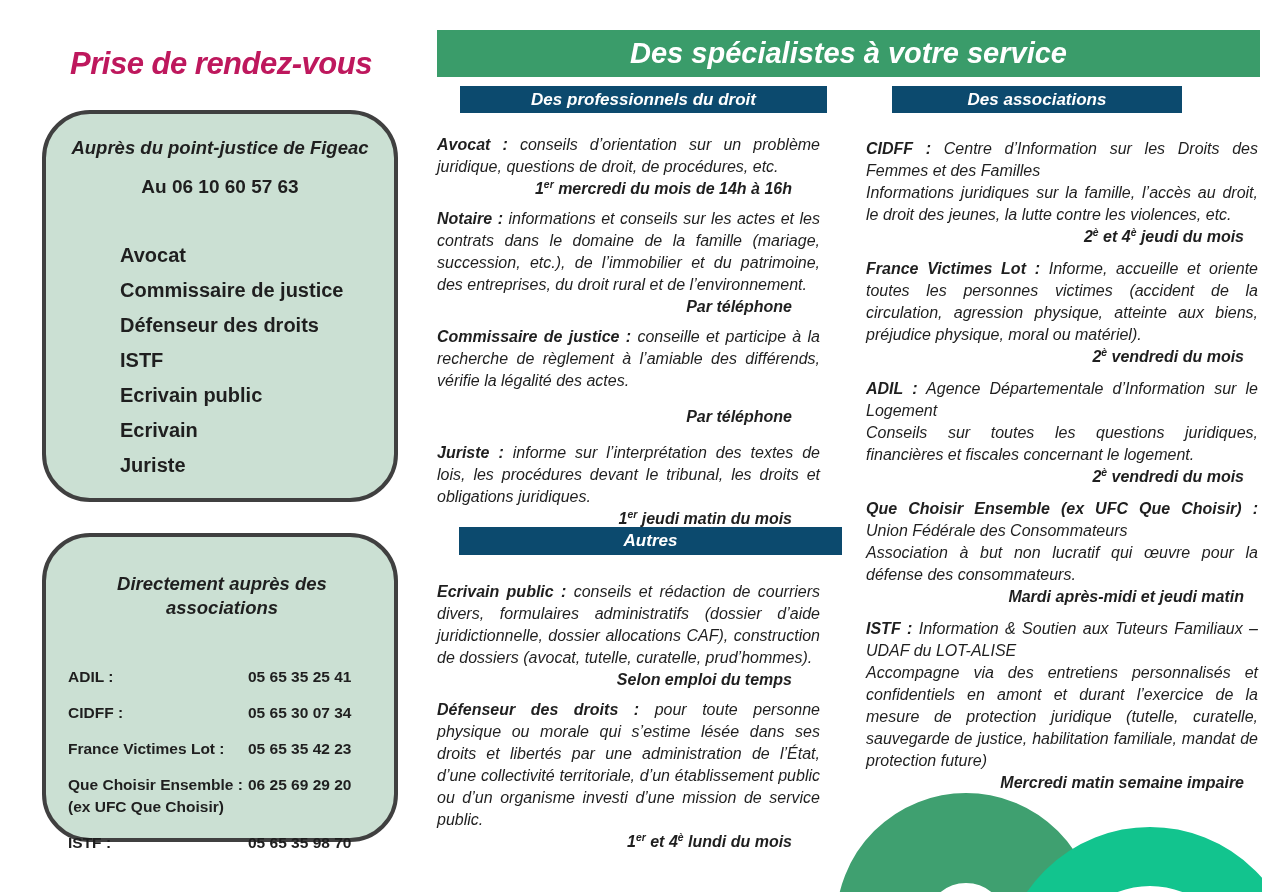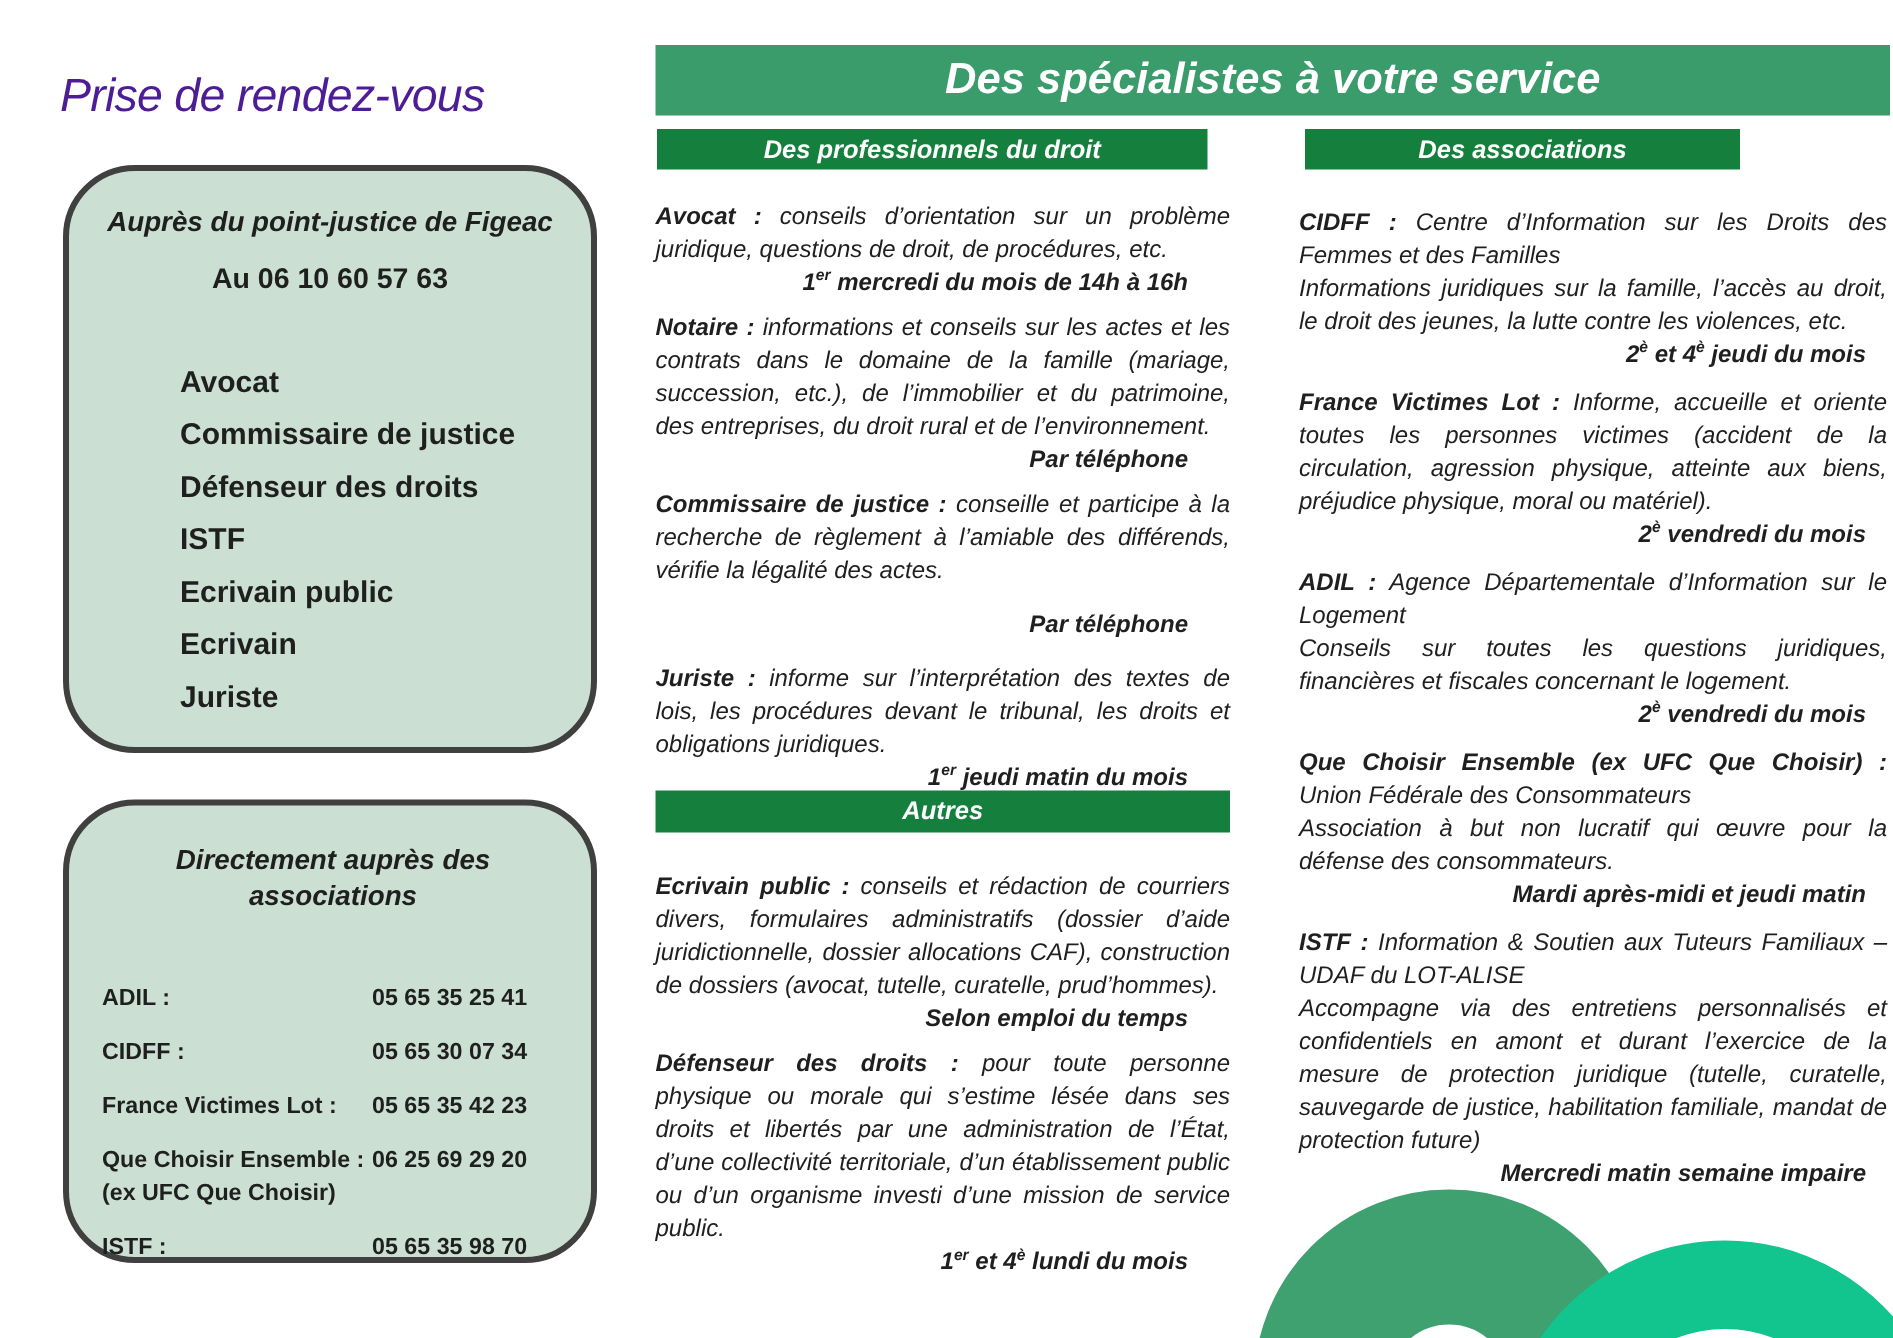--- a/index.html
+++ b/index.html
@@ -2,51 +2,51 @@
 <html><head>
 <meta charset="utf-8">
 <style>
   html,body{margin:0;padding:0;background:#ffffff;}
   .page{
     position:relative;width:1262px;height:892px;overflow:hidden;background:#ffffff;
     font-family:"Liberation Sans","DejaVu Sans",sans-serif;color:#1f1f1f;
   }
   
   .main-title{
-    position:absolute;left:40px;top:46px;width:362px;
-    font-size:31px;font-weight:normal;font-style:italic;color:#4c1d95;letter-spacing:-0.5px;
+    position:absolute;left:40px;top:46px;width:362px;text-align:center;
+    font-size:31px;font-weight:bold;font-style:italic;color:#be185d;letter-spacing:-0.5px;
   }
   .round-box{
     position:absolute;left:42px;width:356px;box-sizing:border-box;
     background:#cbe0d3;border:4px solid #404040;border-radius:48px;
   }
   .box-appointment{top:110px;height:392px;padding:22px 20px 0 20px;}
-  .box-associations{top:533px;height:309px;padding:24px 18px 0 22px;}
+  .box-associations{top:533px;height:309px;padding:35px 18px 0 22px;}
   .box-title{
     text-align:center;font-size:18.5px;font-weight:bold;font-style:italic;line-height:24px;
   }
   .box-phone{text-align:center;font-size:19px;font-weight:bold;margin-top:16px;}
   .service-list{margin-top:40px;padding-left:6px;}
   .service-item{font-size:20px;font-weight:bold;line-height:35px;margin-left:48px;}
   .contact-list{margin-top:46px;}
   .contact-row{display:flex;align-items:flex-start;margin-bottom:14px;font-size:15.5px;font-weight:bold;line-height:22px;}
   .contact-label{width:180px;flex:0 0 180px;}
   .contact-note:empty{display:none;}
   .contact-note{display:block;}
   .contact-phone{white-space:nowrap;}
   
   .banner{
     position:absolute;left:437px;top:30px;width:823px;height:47px;background:#3a9c6a;
     display:flex;align-items:center;justify-content:center;
     color:#ffffff;font-size:29px;font-weight:bold;font-style:italic;
   }
   .subheader{
-    position:absolute;height:27px;background:#15803d;
+    position:absolute;height:27px;background:#0c4a6e;
     display:flex;align-items:center;justify-content:center;
-    color:#ffffff;font-size:17px;font-weight:bold;font-style:italic;
+    color:#ffffff;font-size:17px;font-weight:bold;font-style:italic;margin-left:22px;
   }
   .sub-professionals{left:438px;top:86px;width:367px;}
   .sub-associations{left:870px;top:86px;width:290px;}
   .sub-autres{position:static;width:100%;height:28px;}
   
   .text-col{position:absolute;font-style:italic;font-size:16px;line-height:22px;}
   .col-mid{left:437px;top:134px;width:383px;}
   .col-autres{left:437px;top:527px;width:383px;}
   .col-right{left:866px;top:138px;width:392px;}
   .entry{margin-bottom:8px;}

